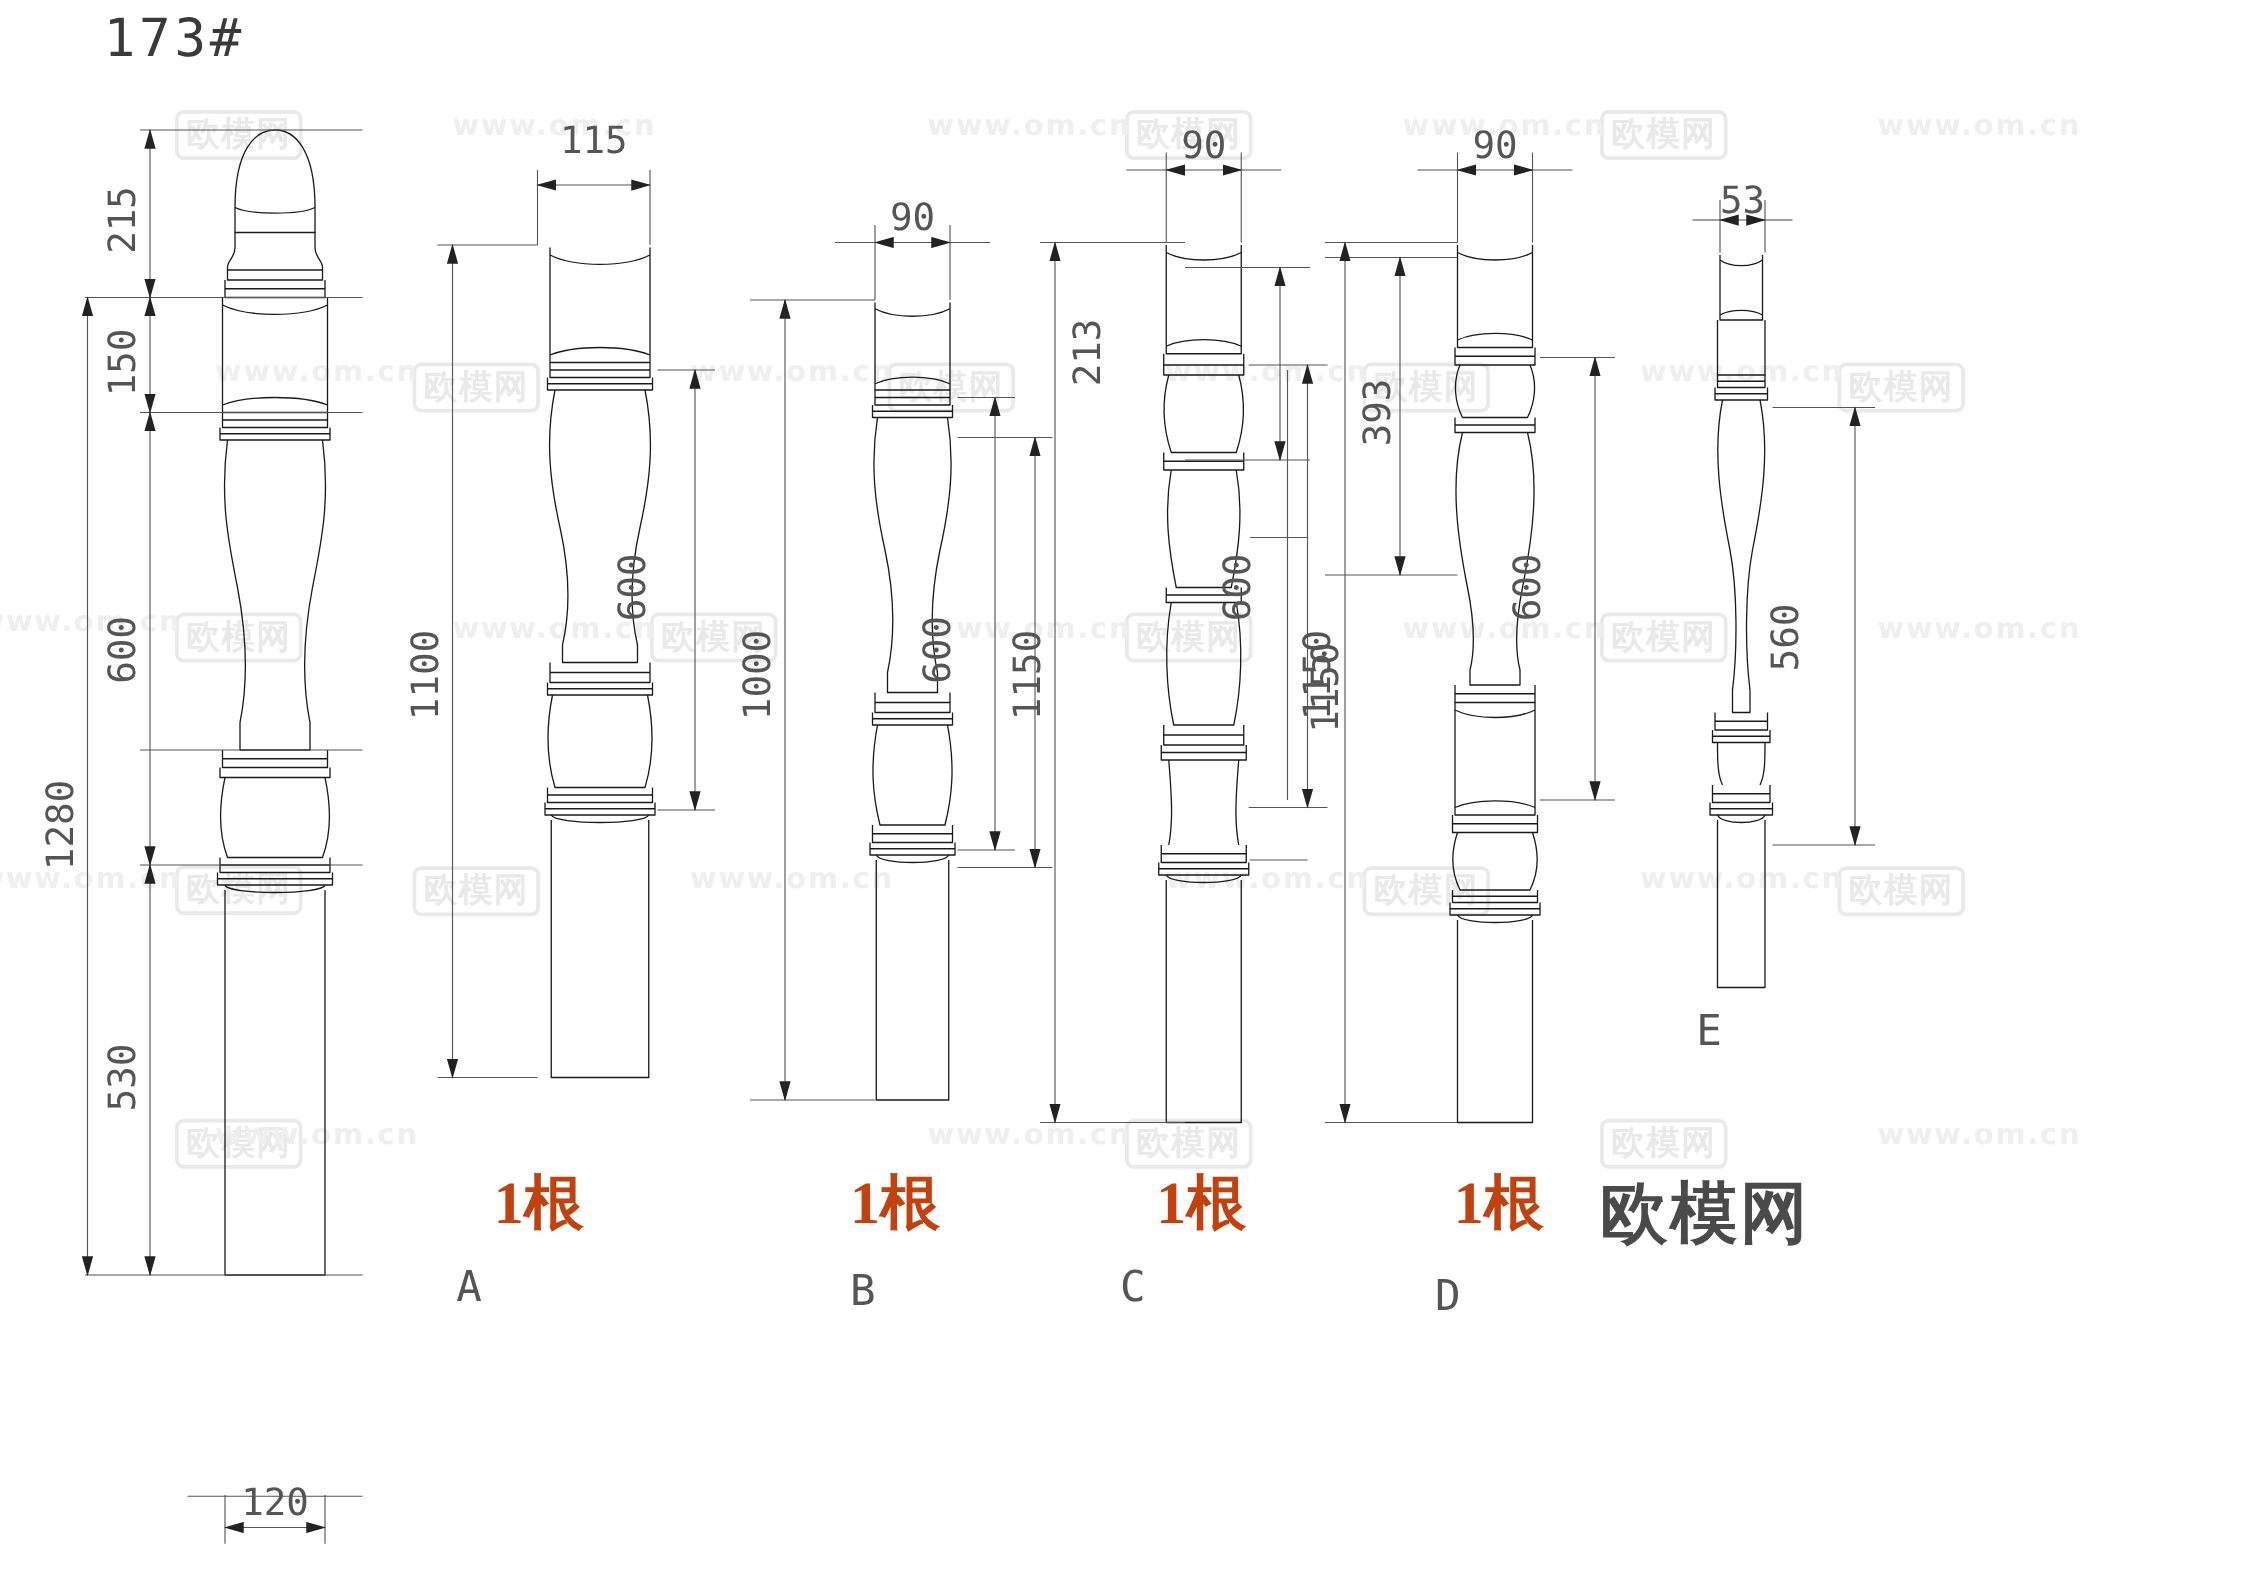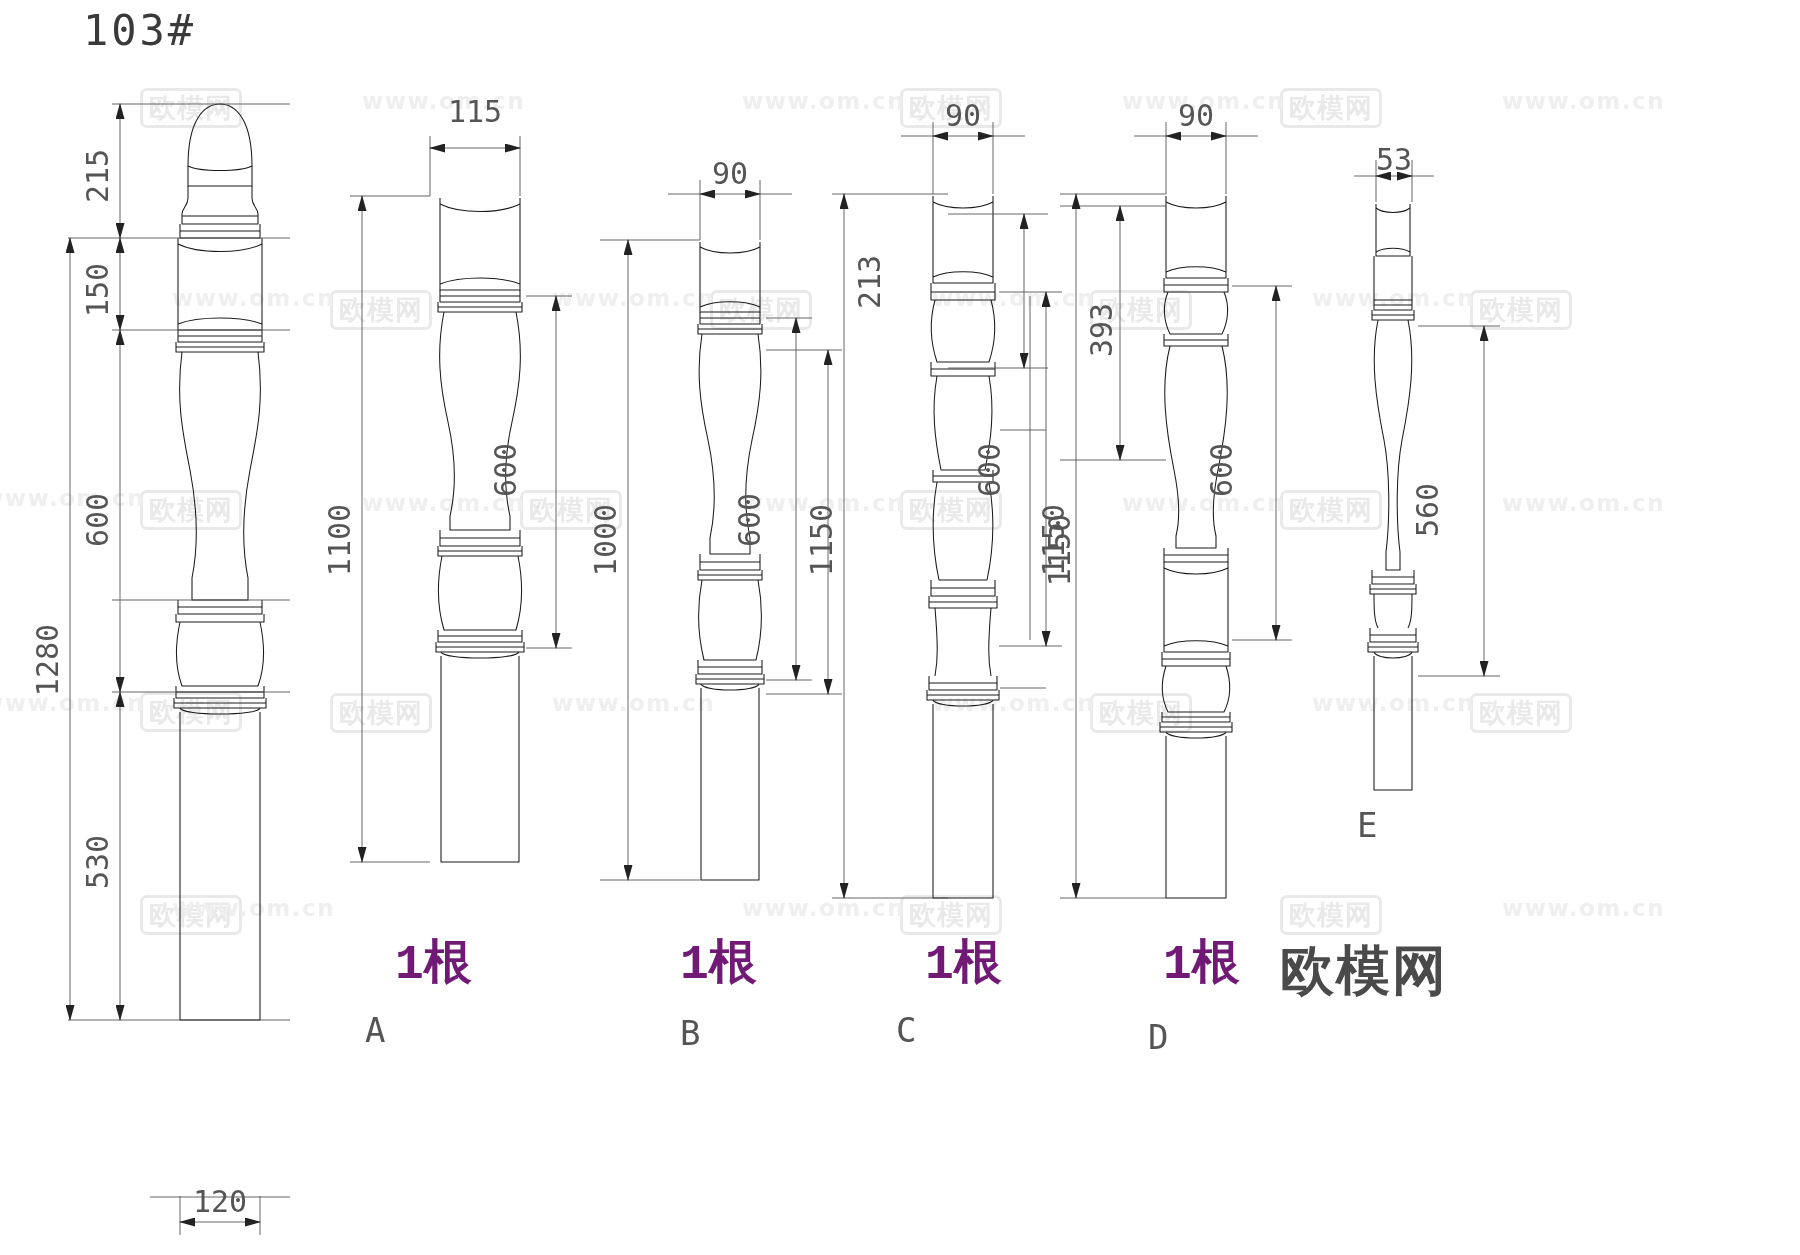--- a/index.html
+++ b/index.html
@@ -8,22 +8,22 @@
   #stage{position:absolute;left:0;top:0;width:1800px;height:1255px;}
   svg#cad{position:absolute;left:0;top:0;width:1800px;height:1255px;}
   .wm{position:absolute;pointer-events:none;user-select:none;}
   .wm-logo{font-family:"DejaVu Sans",sans-serif;font-size:27px;color:#e9e9e9;
            border:3px solid #e9e9e9;border-radius:7px;padding:1px 6px;letter-spacing:1px;
            font-weight:700;white-space:nowrap;line-height:1.18;}
   .wm-url{font-family:"DejaVu Sans",sans-serif;font-size:23px;color:#efefef;
           font-weight:700;letter-spacing:1.5px;white-space:nowrap;}
   .title103{position:absolute;left:83px;top:6px;font-family:"DejaVu Sans Mono",monospace;
             font-size:42px;color:#3a3a3a;letter-spacing:3px;}
-  .gen-lbl{position:absolute;font-family:Liberation Mono, monospace;font-weight:700;
-           font-size:48px;color:#701a75;white-space:nowrap;}
+  .gen-lbl{position:absolute;font-family:Liberation Serif, serif;font-weight:700;
+           font-size:48px;color:#c2410c;white-space:nowrap;}
   .ltr-lbl{position:absolute;font-family:"DejaVu Sans Mono",monospace;font-size:34px;
            color:#555;}
   .bigwm{position:absolute;font-family:"DejaVu Sans",sans-serif;font-weight:700;
          font-size:54px;color:#4a4a4a;white-space:nowrap;letter-spacing:2px;}
 </style>
 </head>
 <body>
 
 <div id="stage">
 
@@ -383,21 +383,21 @@
       <text x="1196" y="126">90</text>
       <text transform="translate(1112,330) rotate(-90)">393</text>
       <text transform="translate(1232,470) rotate(-90)">600</text>
       <text transform="translate(1070,550) rotate(-90)">1150</text>
 
       <text x="1394" y="170">53</text>
       <text transform="translate(1438,510) rotate(-90)">560</text>
     </g>
   </svg>
 
-  <div class="title103">103#</div>
+  <div class="title103">173#</div>
 
   <div class="gen-lbl" style="left:395px;top:930px;">1根</div>
   <div class="gen-lbl" style="left:680px;top:930px;">1根</div>
   <div class="gen-lbl" style="left:925px;top:930px;">1根</div>
   <div class="gen-lbl" style="left:1163px;top:930px;">1根</div>
 
   <div class="ltr-lbl" style="left:365px;top:1010px;">A</div>
   <div class="ltr-lbl" style="left:680px;top:1013px;">B</div>
   <div class="ltr-lbl" style="left:896px;top:1010px;">C</div>
   <div class="ltr-lbl" style="left:1148px;top:1017px;">D</div>

